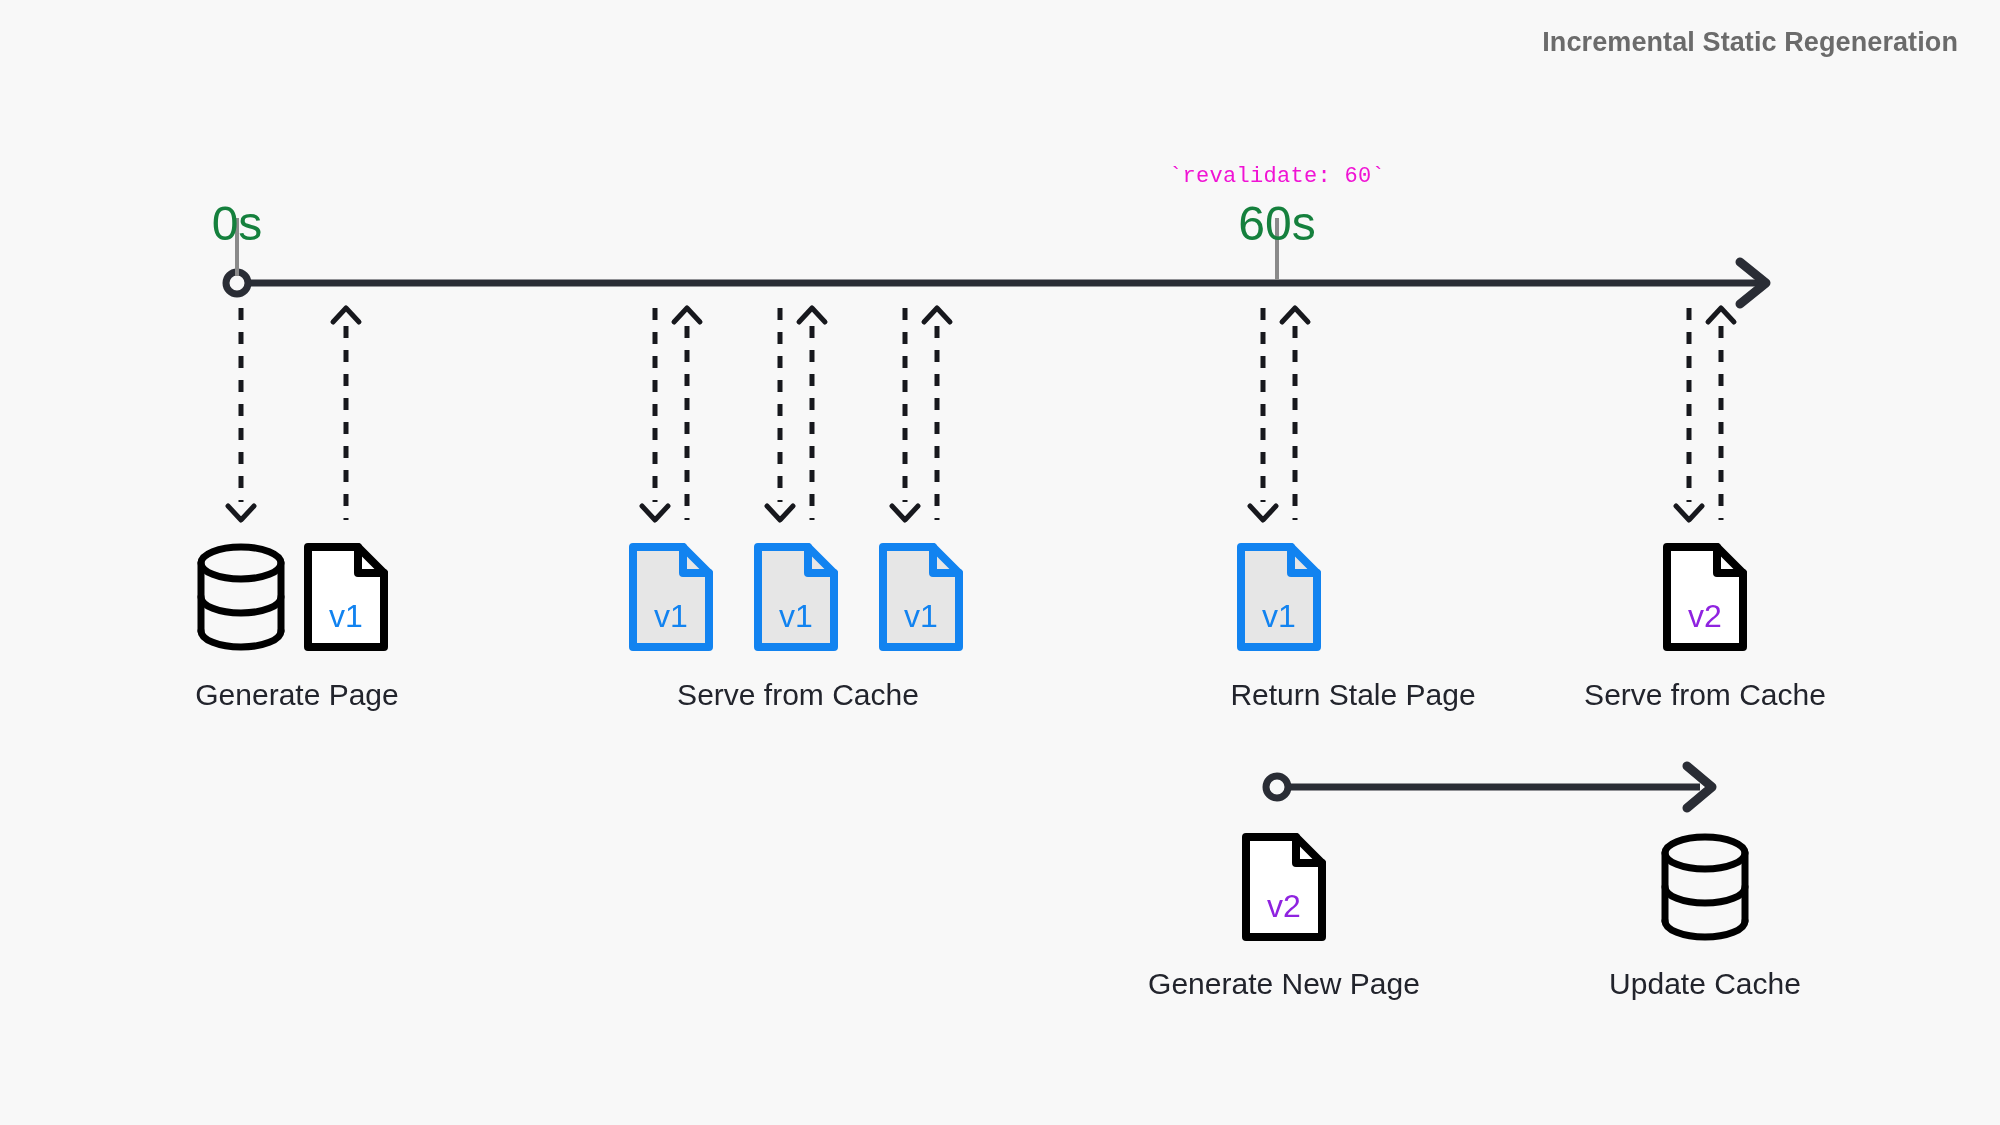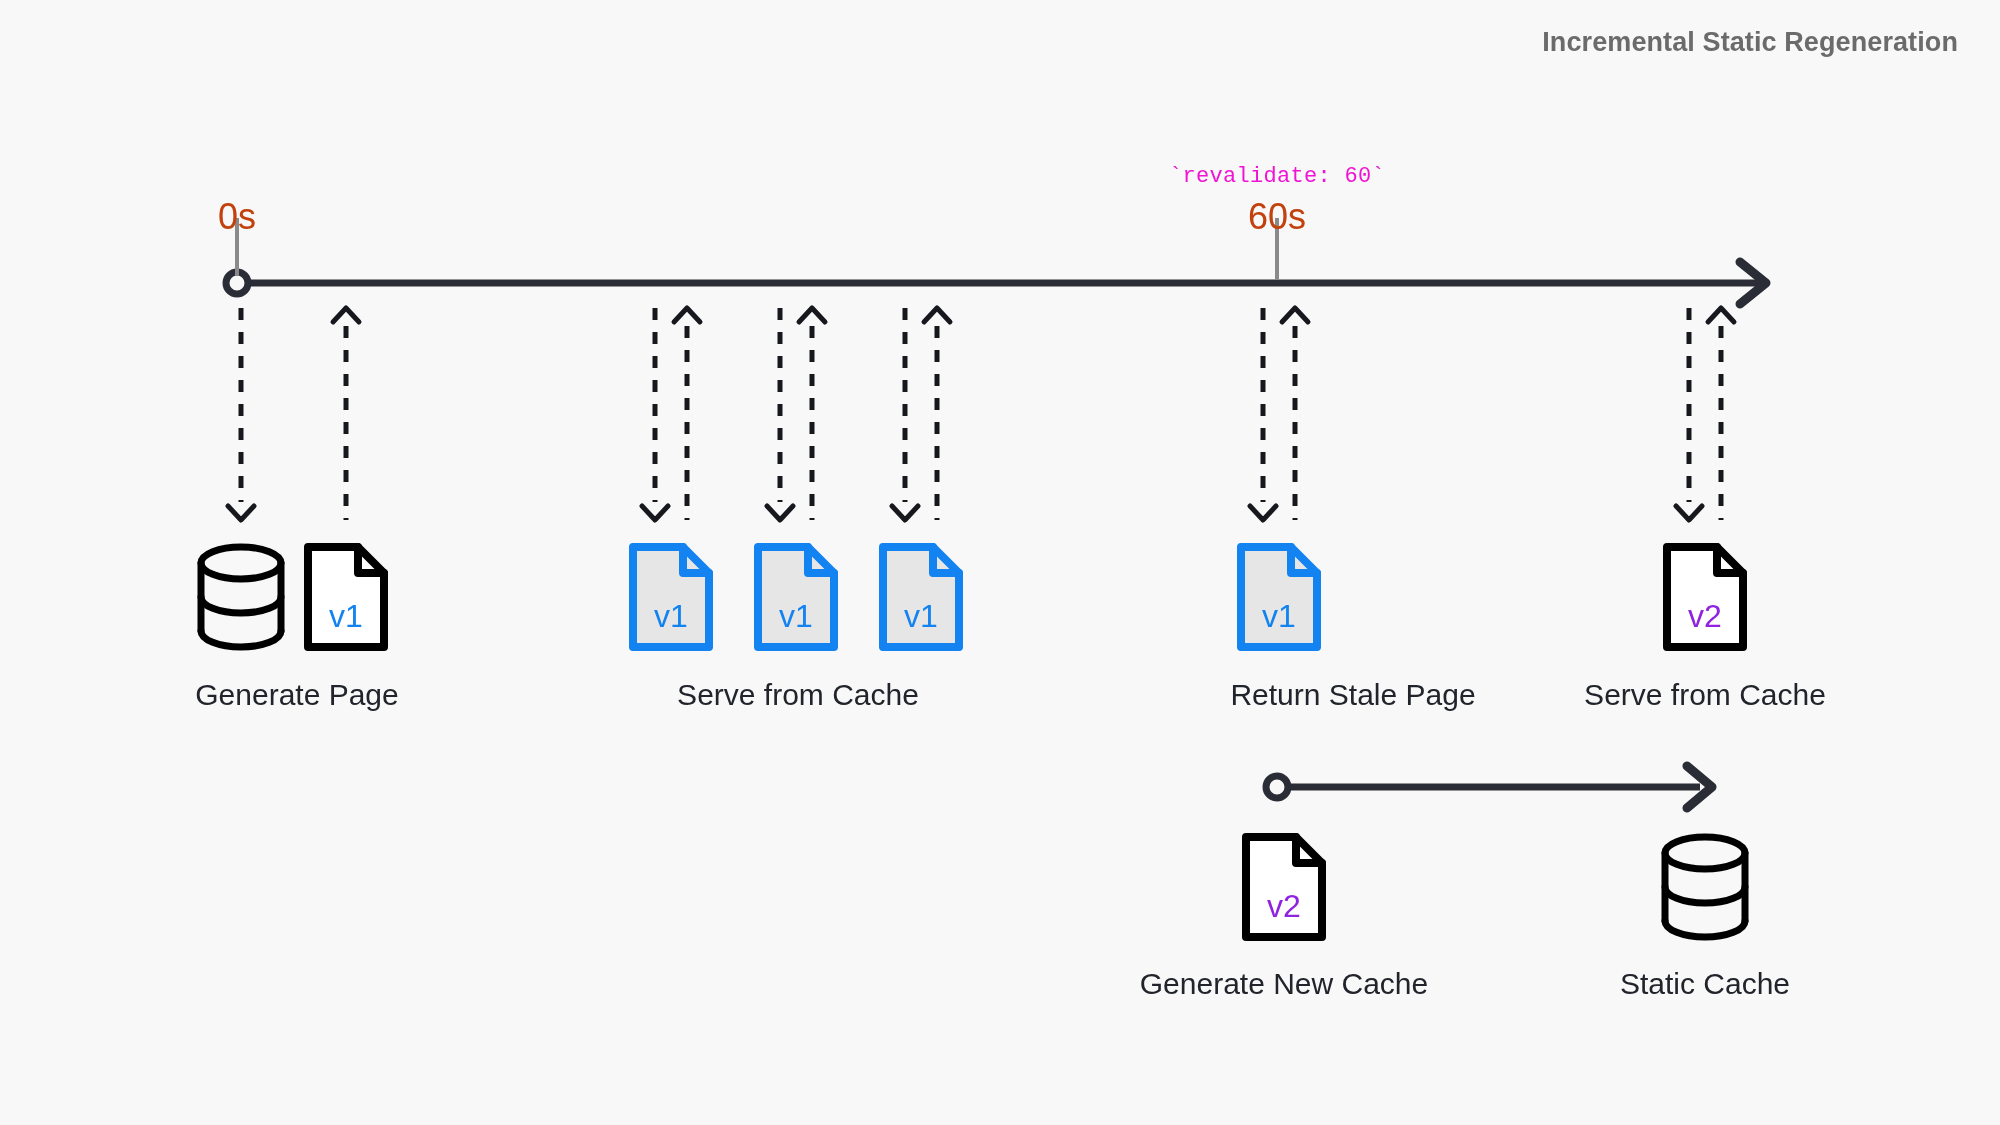--- a/index.html
+++ b/index.html
@@ -33,23 +33,23 @@
     font-family: "Liberation Sans", sans-serif;
     font-size: 27px;
     font-weight: bold;
     color: #6b6b6b;
     letter-spacing: .1px;
     white-space: nowrap;
   }
   .tick-label {
     position: absolute;
     font-family: "Liberation Sans", sans-serif;
-    font-size: 36px;
+    font-size: 48px;
     font-weight: 400;
-    color: #c2410c;
+    color: #15803d;
     transform: translateX(-50%);
     white-space: nowrap;
   }
   .revalidate-label {
     position: absolute;
     font-family: "Liberation Mono", "DejaVu Sans Mono", monospace;
     font-size: 22px;
     color: #f013d4;
     transform: translateX(-50%);
     white-space: nowrap;
@@ -201,17 +201,17 @@
   </svg>
 
   <div id="text-layer">
       <div class="tick-label" style="left: 237px; top: 196px;">0s</div>
       <div class="tick-label" style="left: 1277px; top: 196px;">60s</div>
       <div class="revalidate-label" style="left: 1277px; top: 150px;">`revalidate: 60`</div>
       <div class="node-caption" style="left: 297px; top: 678px;">Generate Page</div>
       <div class="node-caption" style="left: 798px; top: 678px;">Serve from Cache</div>
       <div class="node-caption" style="left: 1353px; top: 678px;">Return Stale Page</div>
       <div class="node-caption" style="left: 1705px; top: 678px;">Serve from Cache</div>
-      <div class="node-caption" style="left: 1284px; top: 967px;">Generate New Cache</div>
-      <div class="node-caption" style="left: 1705px; top: 967px;">Static Cache</div>
+      <div class="node-caption" style="left: 1284px; top: 967px;">Generate New Page</div>
+      <div class="node-caption" style="left: 1705px; top: 967px;">Update Cache</div>
     </div>
 
 </div>
 
 </body></html>

